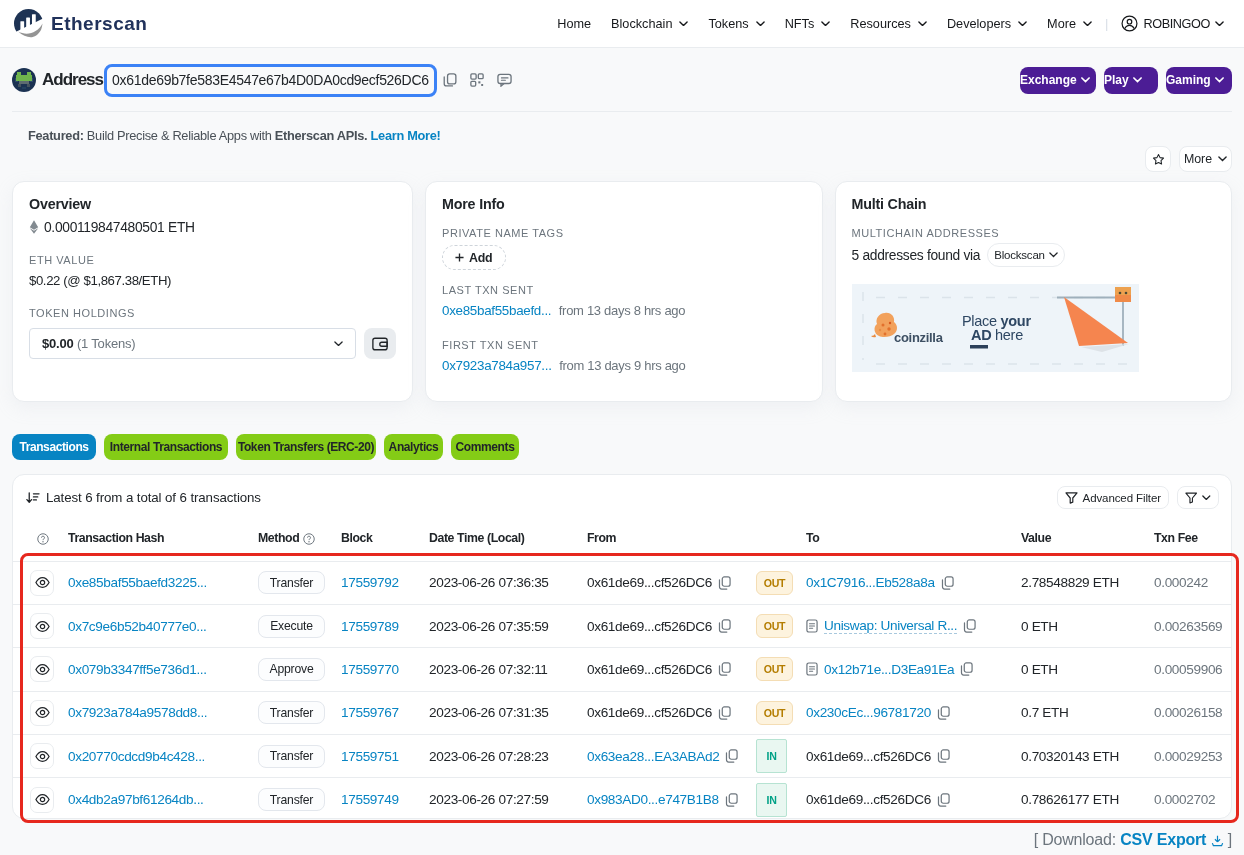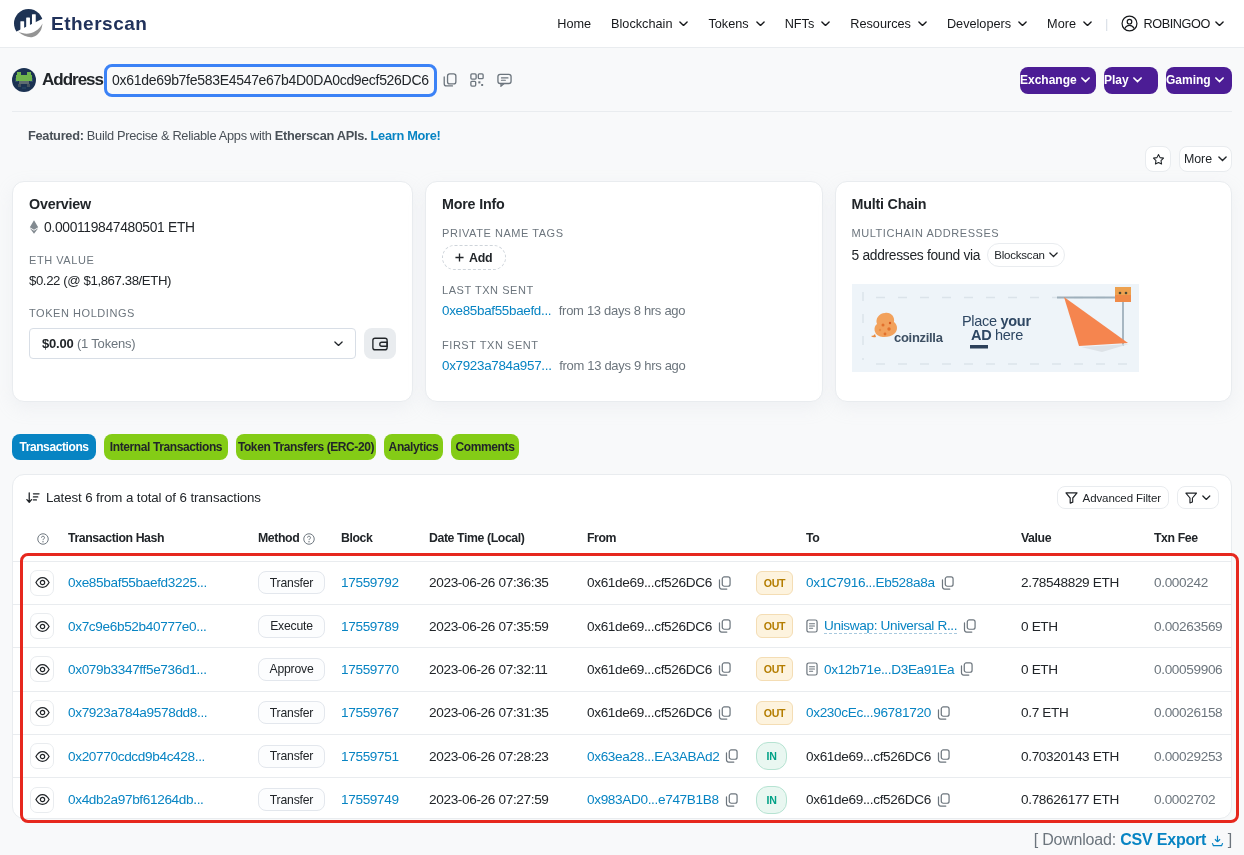--- a/index.html
+++ b/index.html
@@ -56,21 +56,21 @@
 .btn-filter { background:#fff; border:1px solid #e9ecef; border-radius:8px; height:23px; display:flex; align-items:center; gap:5px; padding:0 7px; font-size:11.5px; letter-spacing:-0.1px; color:#212529; }
 table.tx { border-collapse:collapse; width:100%; table-layout:fixed; }
 table.tx th { font-size:12.3px; font-weight:bold; letter-spacing:-0.4px; text-align:left; padding:14px 0 8px; line-height:15px; color:#212529; }
 table.tx td { font-size:13.6px; letter-spacing:-0.35px; padding:0; height:43.4px; }
 table.tx tbody tr + tr td { border-top:1px solid #e9ecef; }
 .spacer td { height:7px !important; border:none !important; }
 .th-blue { color:#0784c3; }
 .eye-btn { width:24px; height:26px; border:1px solid #e9ecef; border-radius:7px; display:flex; align-items:center; justify-content:center; margin-left:17px; }
 .badge-method { display:inline-flex; width:67px; height:23px; border:1px solid #e3e7ed; background:#fcfdfe; border-radius:8px; align-items:center; justify-content:center; font-size:12.2px; letter-spacing:-0.2px; color:#212529; }
 .badge-out { display:inline-flex; width:37px; height:24px; border:1px solid #f4ddb4; background:#fdf3de; color:#b47d00; border-radius:6px; align-items:center; justify-content:center; font-size:10.6px; font-weight:bold; }
-.badge-in { display:inline-flex; width:31px; height:28px; border:1px solid #b6e3d2; background:#e9f7f1; color:#00a186; border-radius:12px; align-items:center; justify-content:center; font-size:10.6px; font-weight:bold; }
+.badge-in { display:inline-flex; width:31px; height:34px; border:1px solid #b6e3d2; background:#e9f7f1; color:#00a186; border-radius:2px; align-items:center; justify-content:center; font-size:10.6px; font-weight:bold; }
 .fee { font-size:12.2px; letter-spacing:-0.1px; color:#6c757d; }
 .cell { display:flex; align-items:center; gap:6px; }
 .dashed-u { border-bottom:1px dashed #a8c8dd; }
 
 .red-ann { position:absolute; border:3px solid #e6281e; border-radius:8px; z-index:50; pointer-events:none; }
 
 .csv-row { text-align:right; padding:12px 12px 0; font-size:16px; letter-spacing:-0.2px; color:#6c757d; }
 .csv-row b { color:#0784c3; }
 </style>
 </head>

